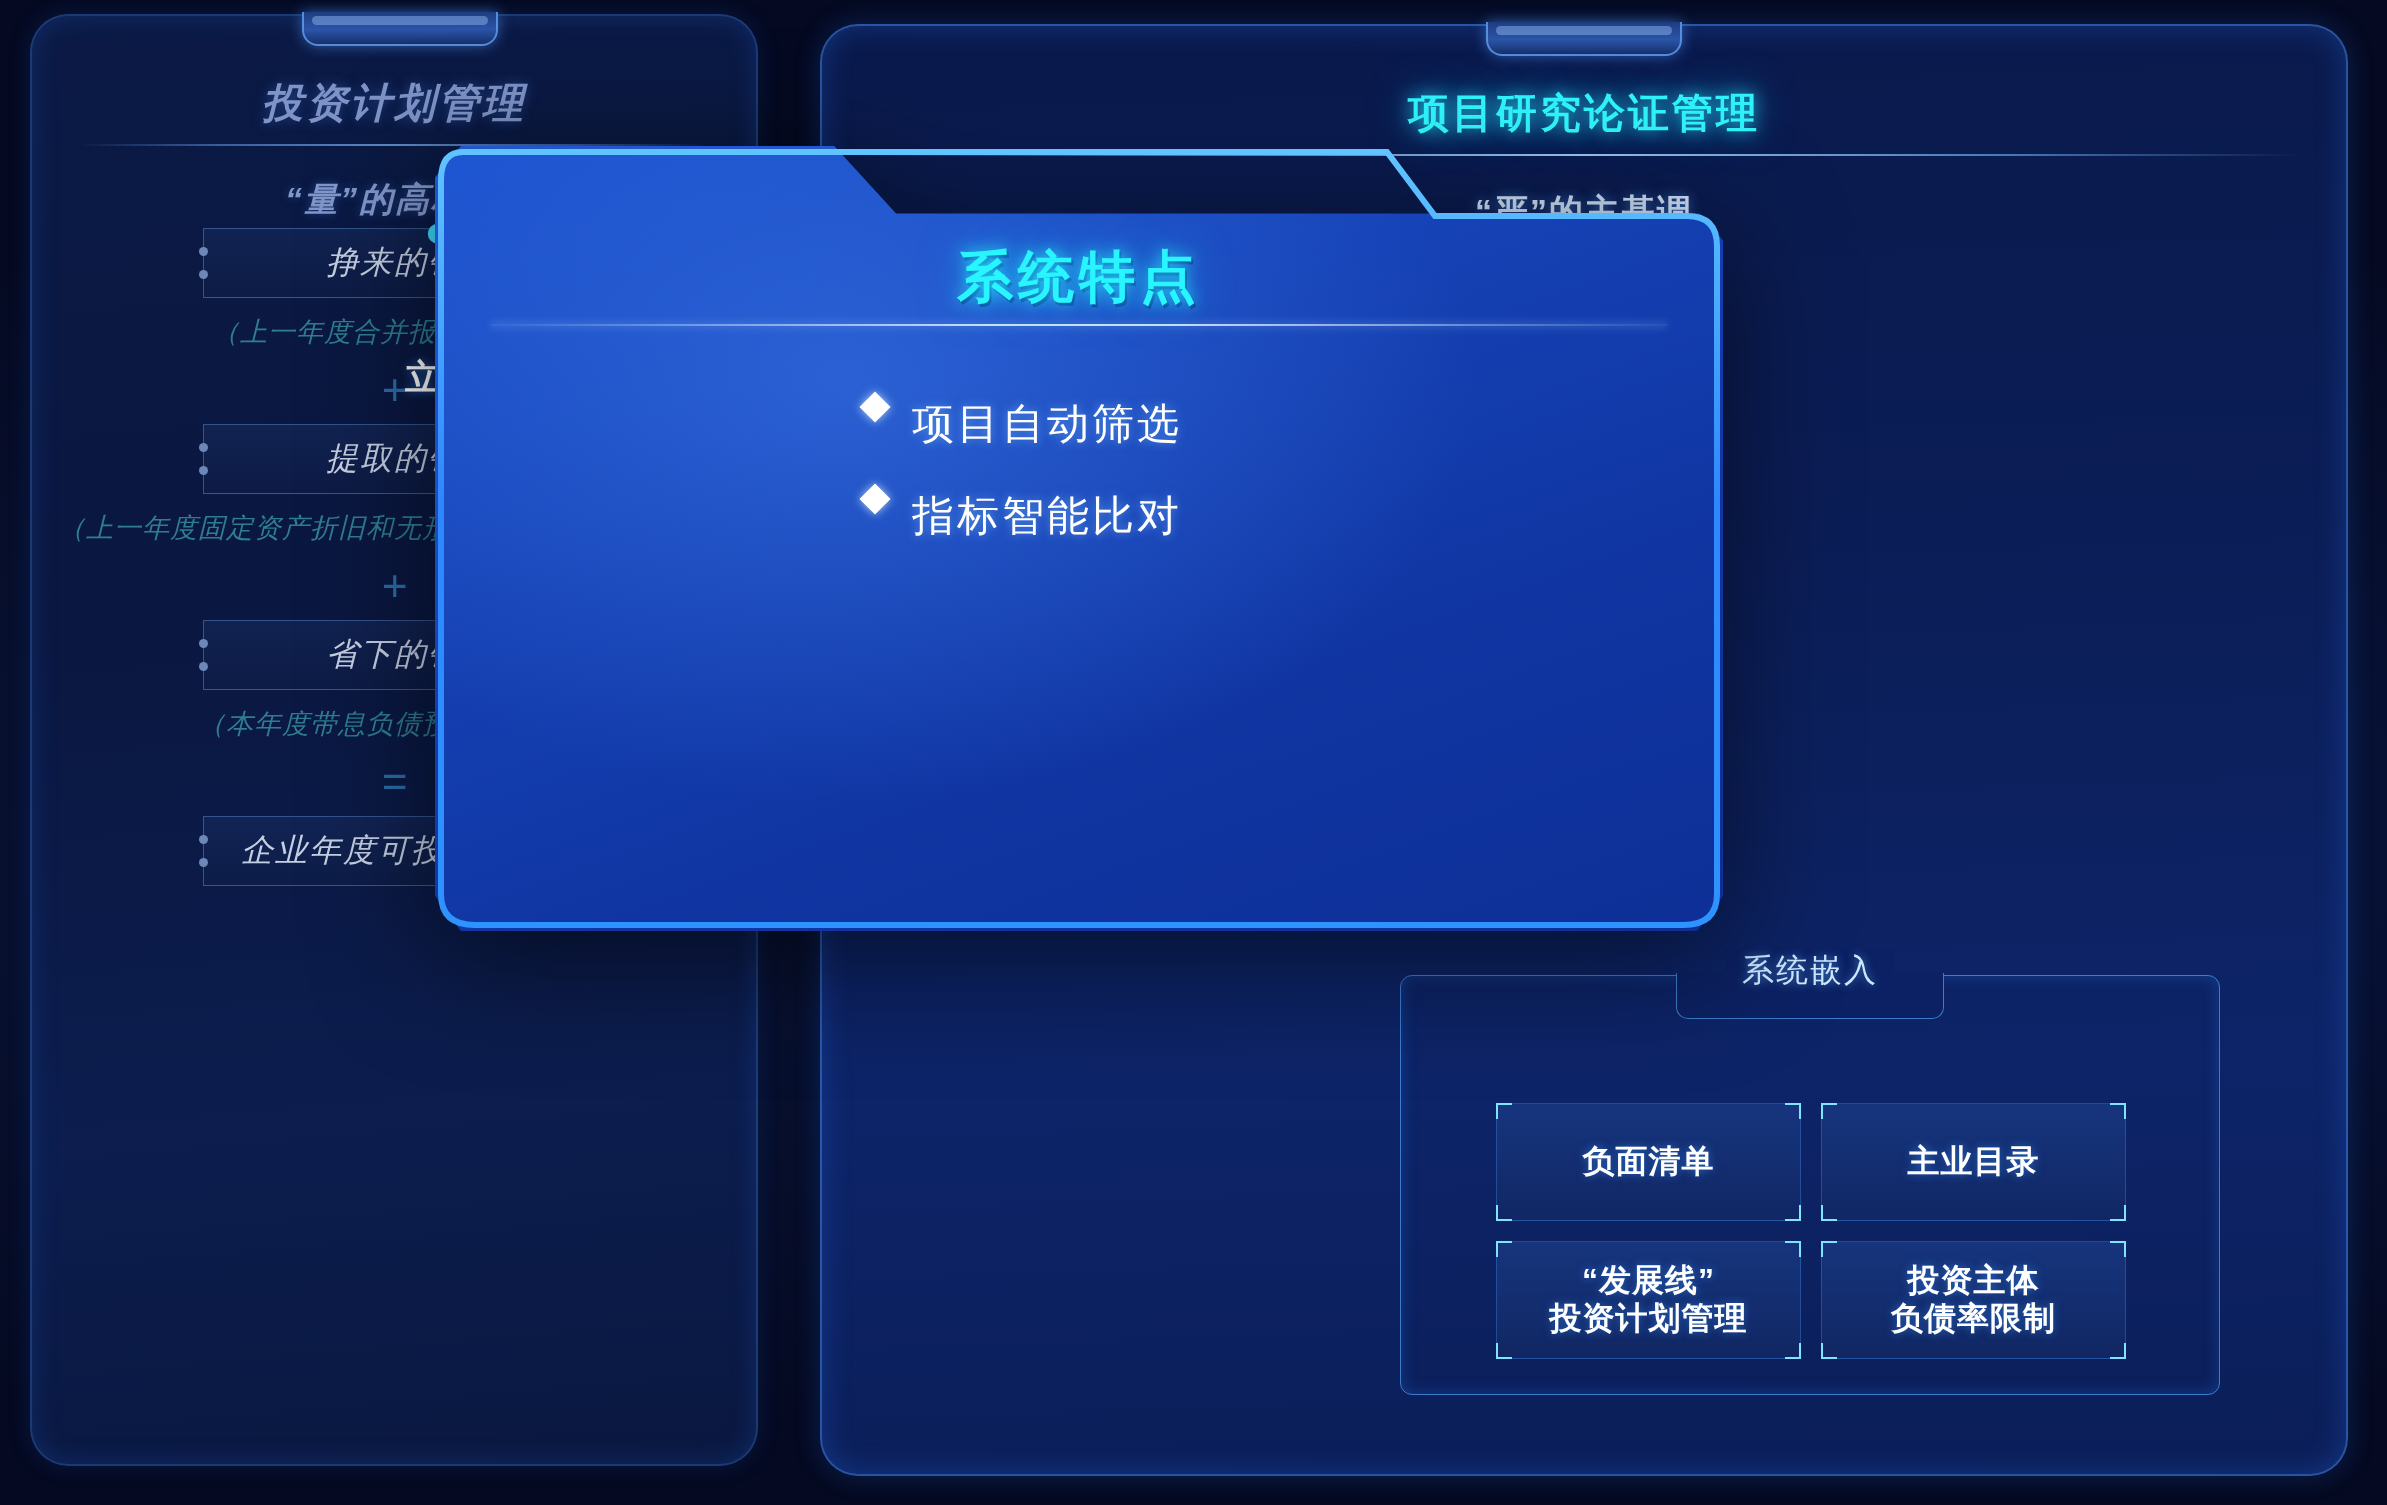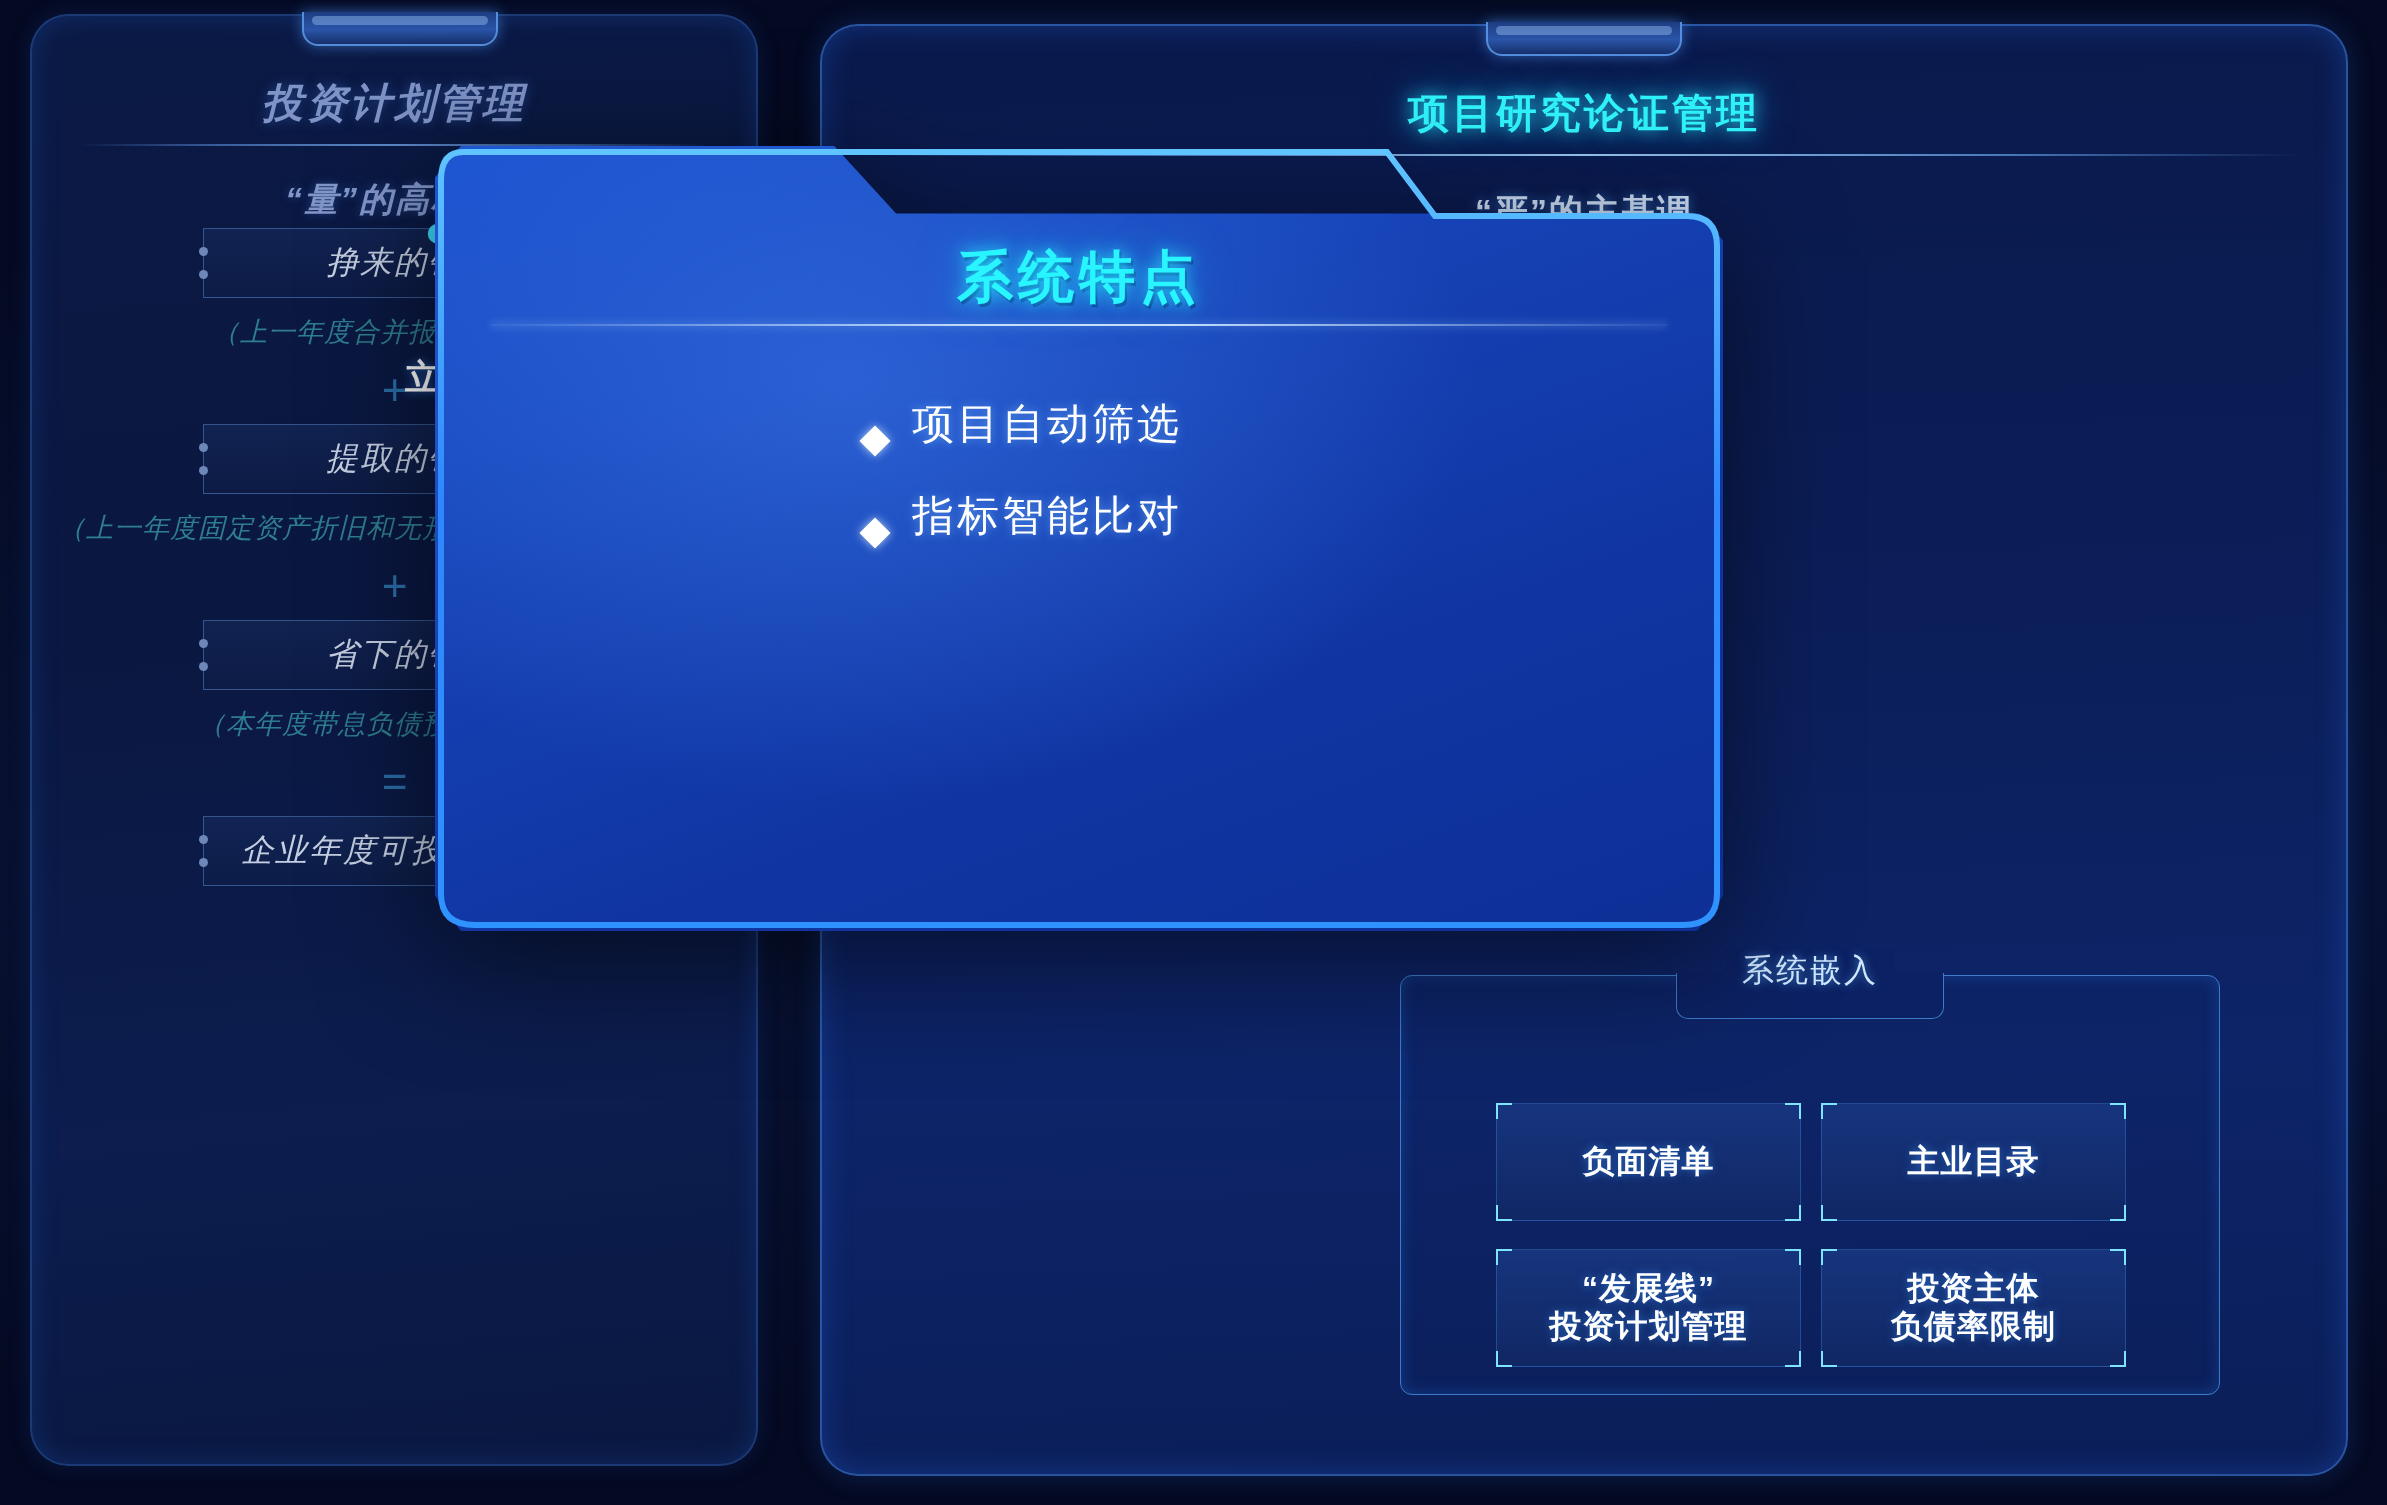--- a/index.html
+++ b/index.html
@@ -165,21 +165,21 @@
   }
   .embed .legend-notch{
     position:absolute; left:50%; transform:translateX(-50%);
     top:-2px; width:268px; height:46px;
     border:1.5px solid rgba(86,172,255,.65);
     border-top:none; border-radius:0 0 12px 12px;
     background:#0c2163;
   }
   .embed-grid{
     position:absolute; left:96px; top:128px; width:630px;
-    display:grid; grid-template-columns:1fr 1fr; gap:28px 20px;
+    display:grid; grid-template-columns:1fr 1fr; gap:20px 20px;
   }
   .ebox{
     height:118px; position:relative;
     background:linear-gradient(180deg,rgba(24,56,130,.85),rgba(17,40,100,.85));
     border:1px solid rgba(70,140,235,.35);
     display:flex; align-items:center; justify-content:center; text-align:center;
     color:#fff; font-size:32px; font-weight:bold; line-height:1.18; letter-spacing:1px;
     text-shadow:0 0 8px rgba(60,150,255,.55);
   }
   .ebox i{ position:absolute; width:16px; height:16px; border:2px solid #7fe4ff; }
@@ -220,21 +220,21 @@
   #modal .rule{
     position:absolute; left:56px; right:56px; top:178px; height:2px;
     background:linear-gradient(90deg,rgba(150,200,255,.15) 0%,rgba(205,230,255,.95) 42%,rgba(205,230,255,.95) 58%,rgba(150,200,255,.15) 100%);
     box-shadow:0 0 8px rgba(170,215,255,.6);
   }
   #modal .bullets{
     position:absolute; left:0; right:0; top:250px;
     display:flex; flex-direction:column; align-items:center; gap:36px;
   }
   #modal .bullet{
-    display:flex; align-items:flex-end; gap:26px; width:430px;
+    display:flex; align-items:flex-start; gap:26px; width:430px;
   }
   #modal .dia{
     width:22px; height:22px; background:#ffffff; transform:rotate(45deg);
     box-shadow:0 0 10px rgba(210,235,255,.8);
     flex:0 0 auto;
   }
   #modal .btxt{
     color:#ffffff; font-size:42px; letter-spacing:3px;
     text-shadow:0 0 10px rgba(120,190,255,.65);
   }

